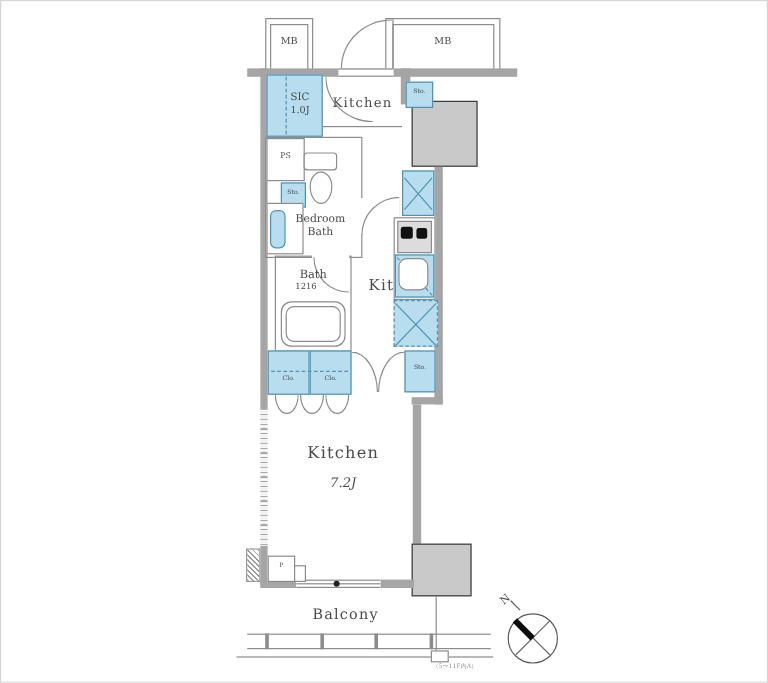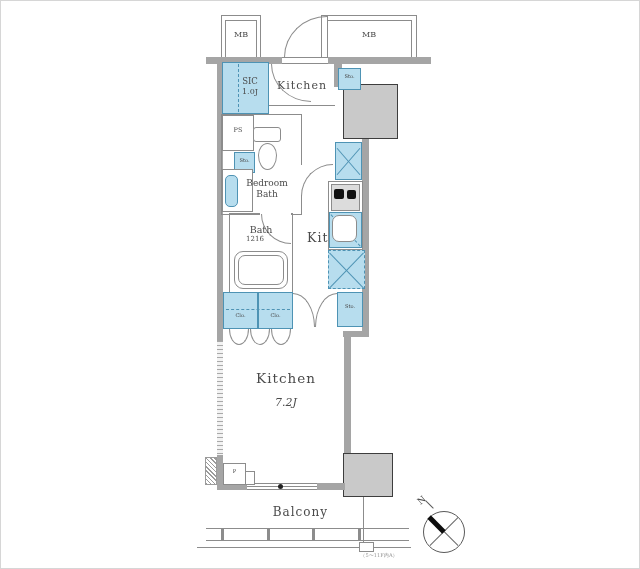--- a/index.html
+++ b/index.html
@@ -137,21 +137,21 @@
   <div class="arc" style="left:270px;top:328px;width:20px;height:16px;border-left-width:1px;border-right-width:1px;border-bottom-width:1px;border-radius:0 0 50% 50%/0 0 100% 100%;"></div>
 
   <div class="lbl" style="left:235px;top:370px;width:100px;font-size:13.5px;letter-spacing:1px;">Kitchen</div>
   <div class="lbl" style="left:235px;top:396px;width:100px;font-size:11px;font-style:italic;">7.2J</div>
 
   <div class="box" style="left:222px;top:462px;width:23px;height:22px;"></div>
   <div class="lbl tiny" style="left:222px;top:468px;width:23px;">P</div>
   <div class="box" style="left:244px;top:470px;width:10px;height:14px;"></div>
   <div class="hatch" style="left:204px;top:456px;width:12px;height:28px;"></div>
 
-  <div class="lbl" style="left:247px;top:505px;width:80px;font-size:12px;letter-spacing:1px;text-align:right;">Balcony</div>
+  <div class="lbl" style="left:247px;top:505px;width:80px;font-size:12px;letter-spacing:1px;">Balcony</div>
   <div class="line" style="left:205px;top:527px;width:203px;height:1px;"></div>
   <div class="line" style="left:205px;top:539px;width:203px;height:1px;"></div>
   <div class="line" style="left:220px;top:527px;width:3px;height:13px;"></div>
   <div class="line" style="left:266px;top:527px;width:3px;height:13px;"></div>
   <div class="line" style="left:311px;top:527px;width:3px;height:13px;"></div>
   <div class="line" style="left:357px;top:527px;width:3px;height:13px;"></div>
   <div class="line" style="left:196px;top:546px;width:214px;height:1px;"></div>
   <div class="box" style="left:358px;top:541px;width:15px;height:10px;"></div>
   <div class="lbl" style="left:340px;top:552px;width:76px;font-size:6px;color:#979797;transform:scale(.85);transform-origin:center top;">（5〜11F内A）</div>
 

